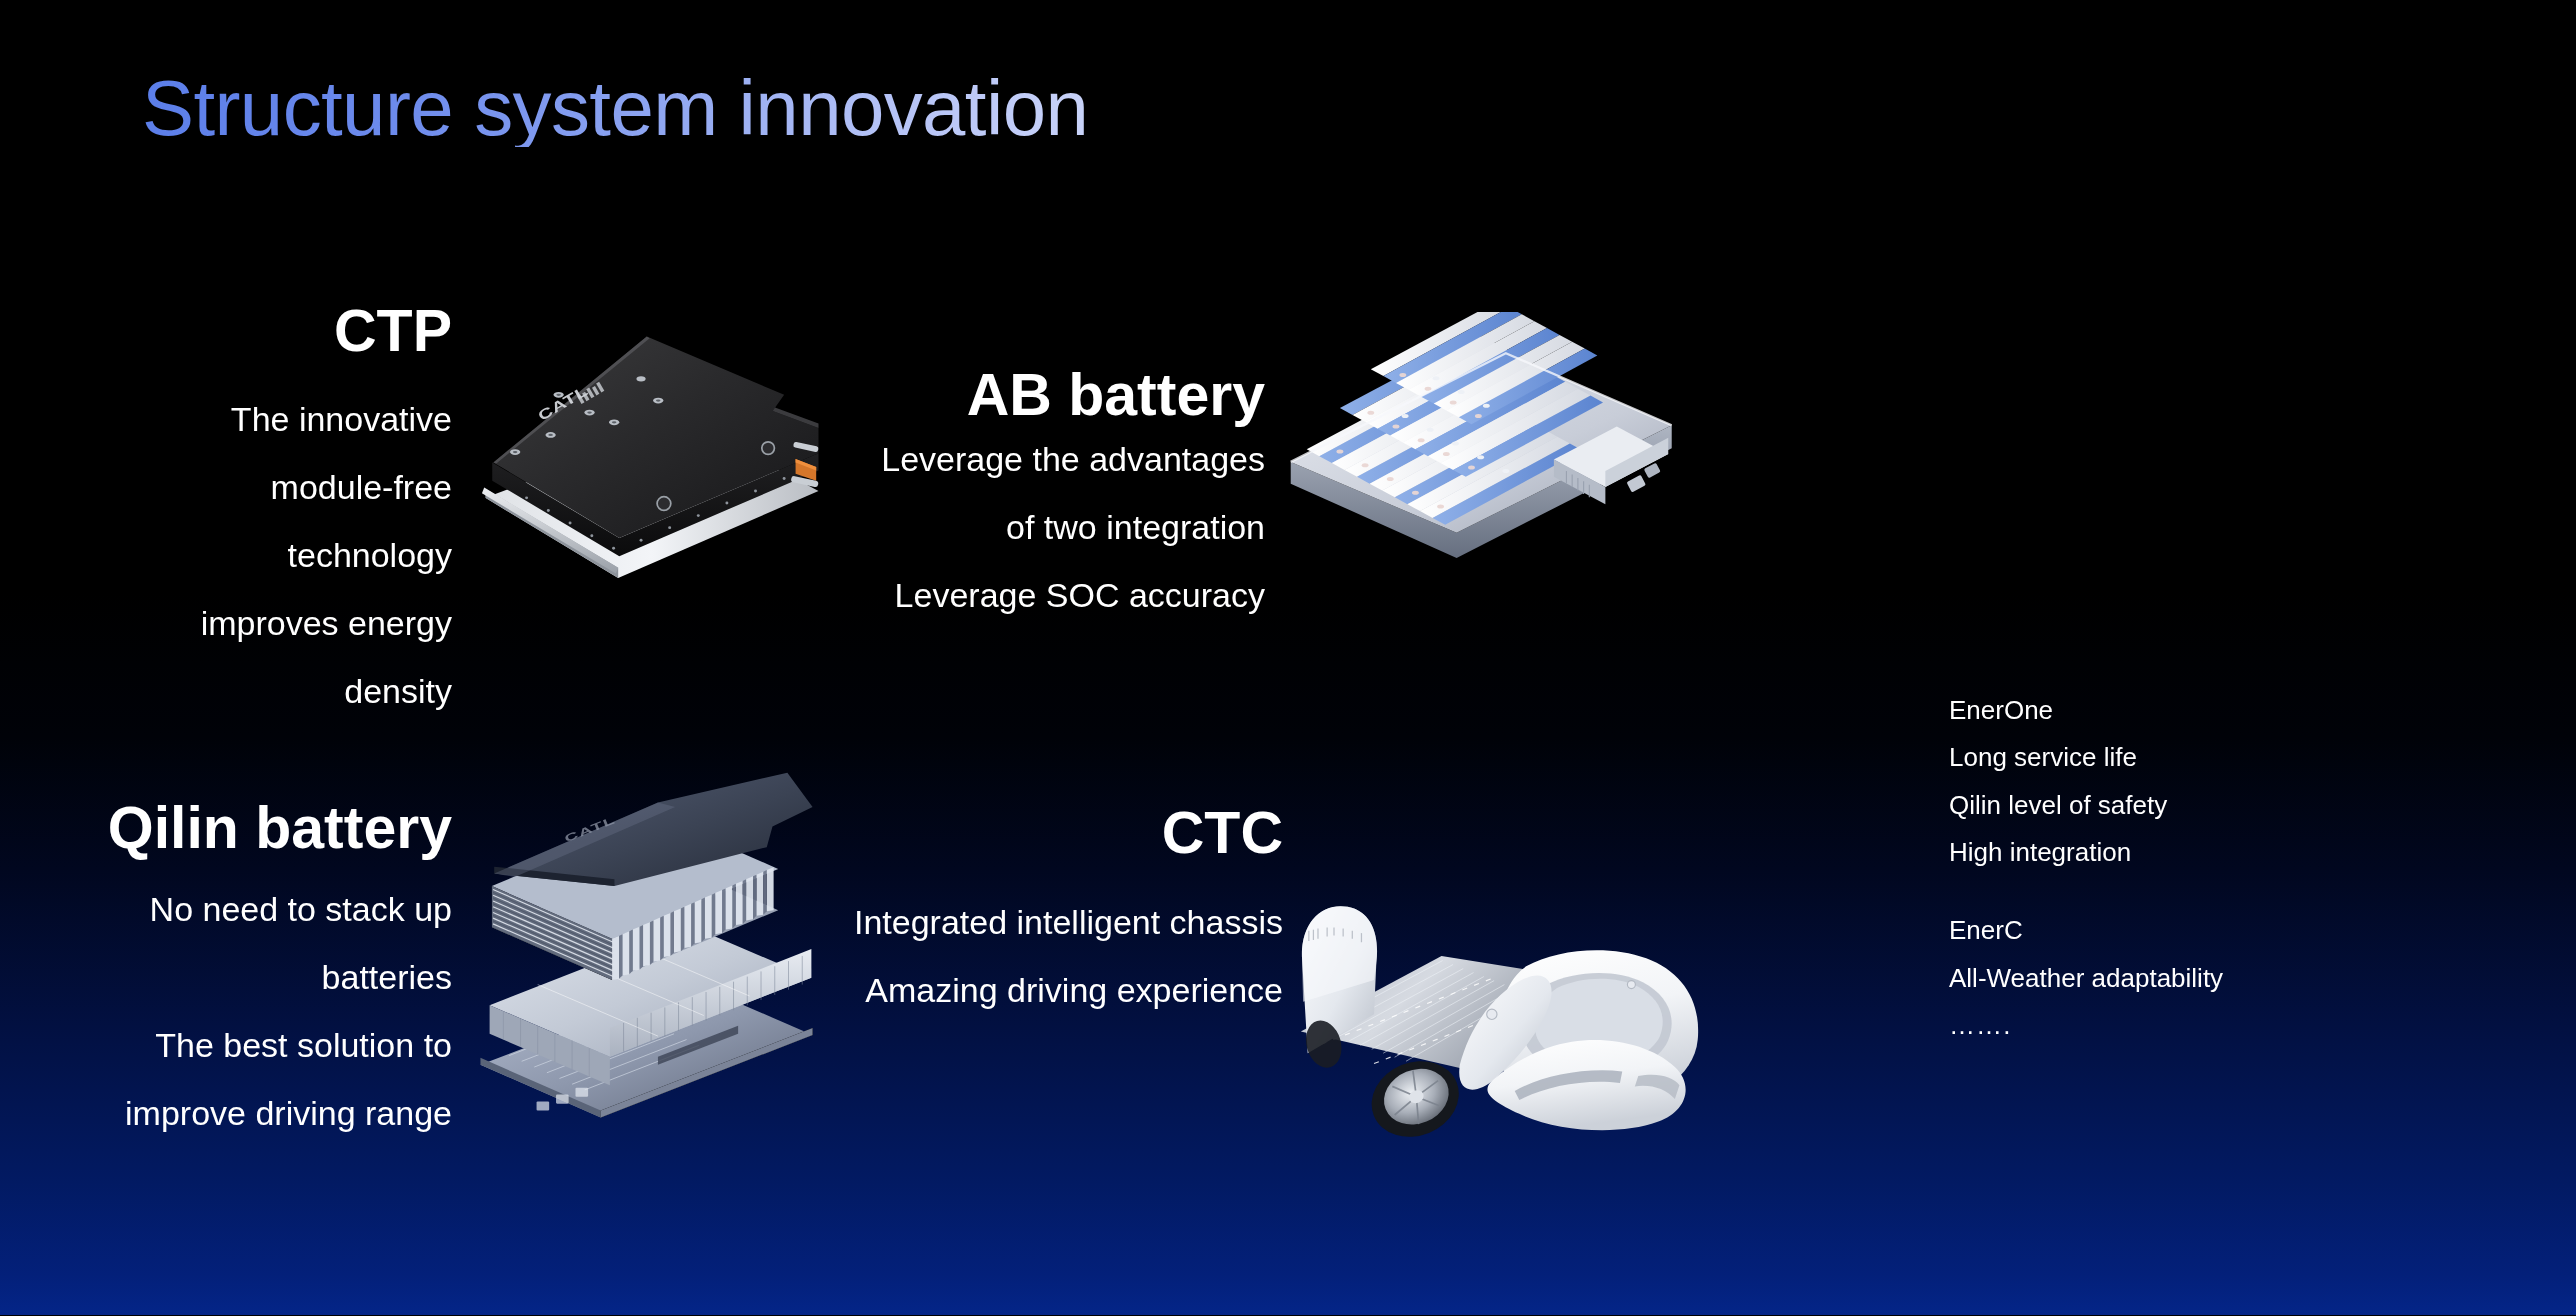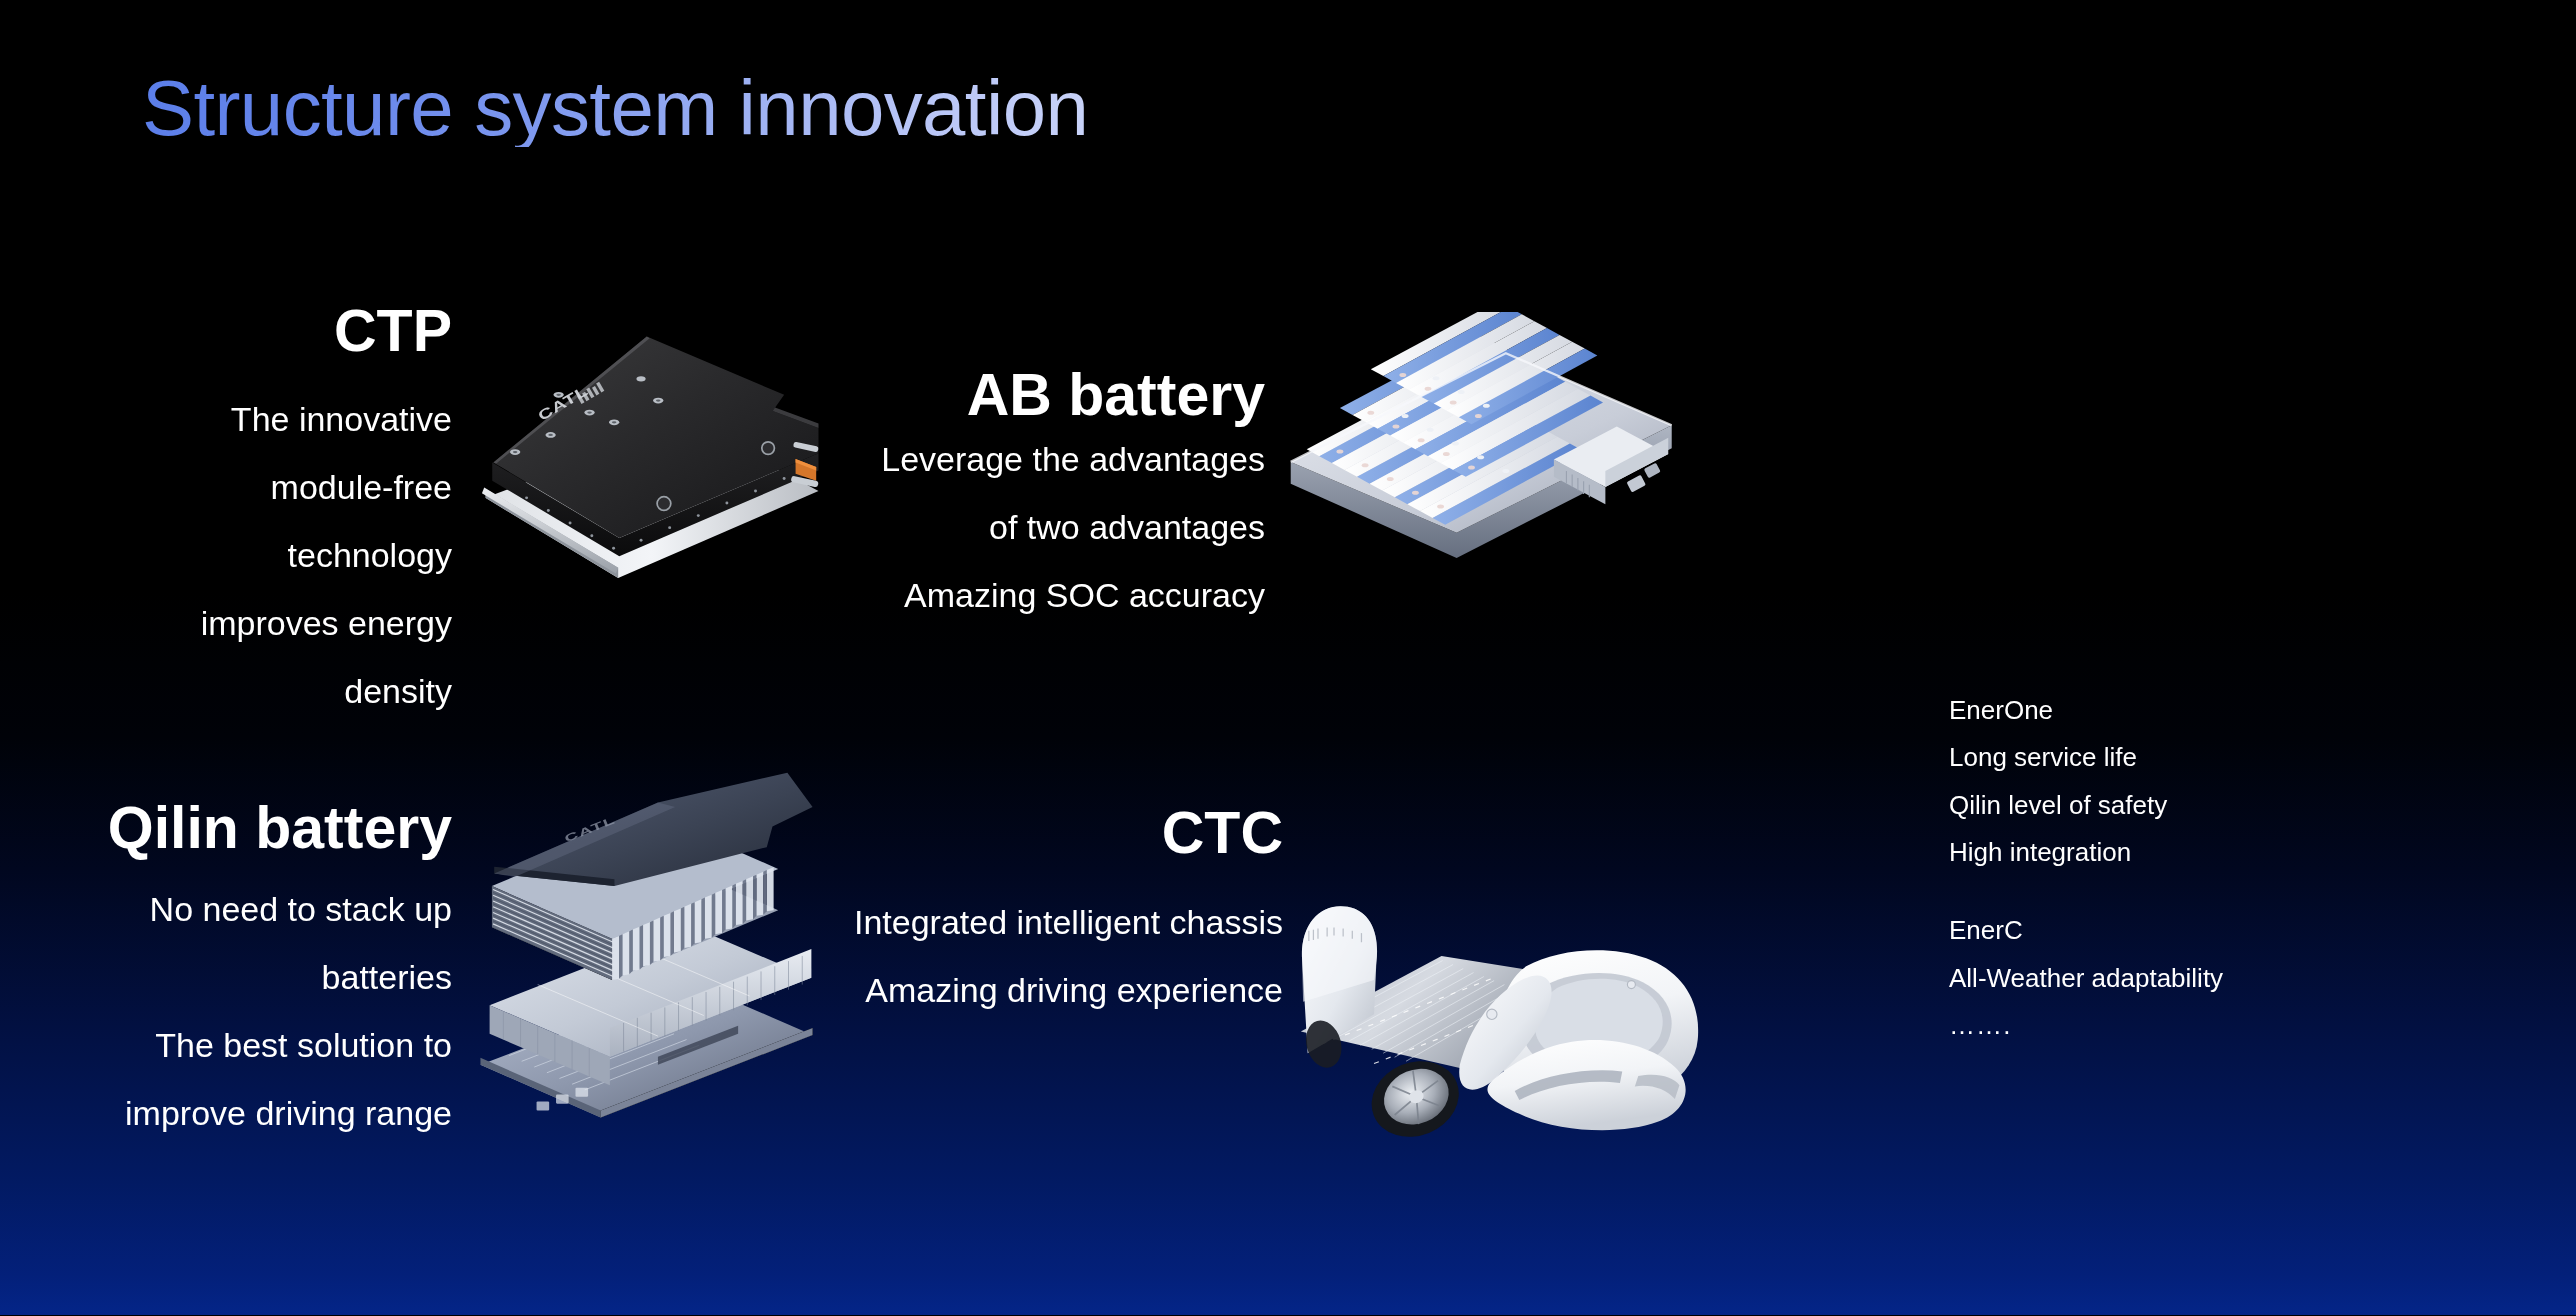--- a/index.html
+++ b/index.html
@@ -577,22 +577,22 @@
       <div>technology</div>
       <div>improves energy</div>
       <div>density</div>
     </div>
   </div>
 
   <div class="blk ralign" id="ab-text">
     <div class="hd">AB battery</div>
     <div class="bd">
       <div>Leverage the advantages</div>
-      <div>of two advantages</div>
-      <div>Amazing SOC accuracy</div>
+      <div>of two integration</div>
+      <div>Leverage SOC accuracy</div>
     </div>
   </div>
 
   <div class="blk ralign" id="qilin-text">
     <div class="hd">Qilin battery</div>
     <div class="bd">
       <div>No need to stack up</div>
       <div>batteries</div>
       <div>The best solution to</div>
       <div>improve driving range</div>

